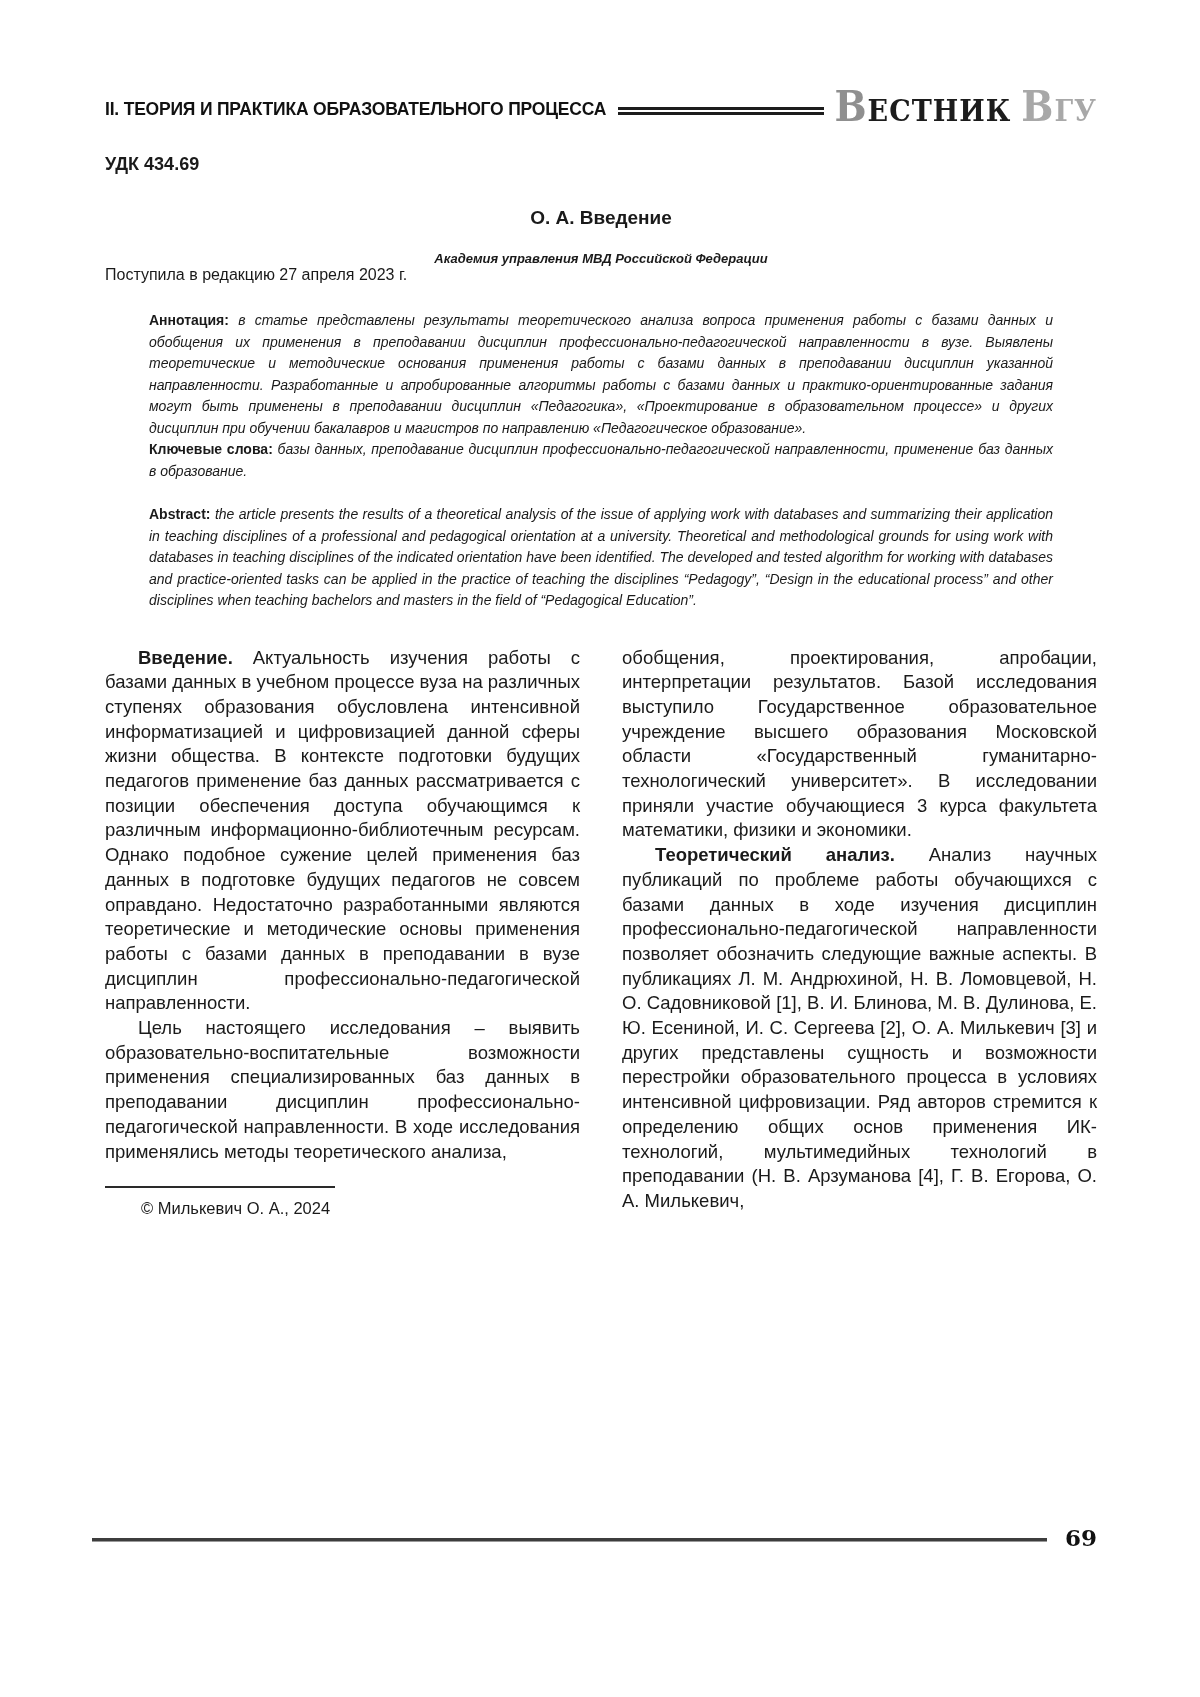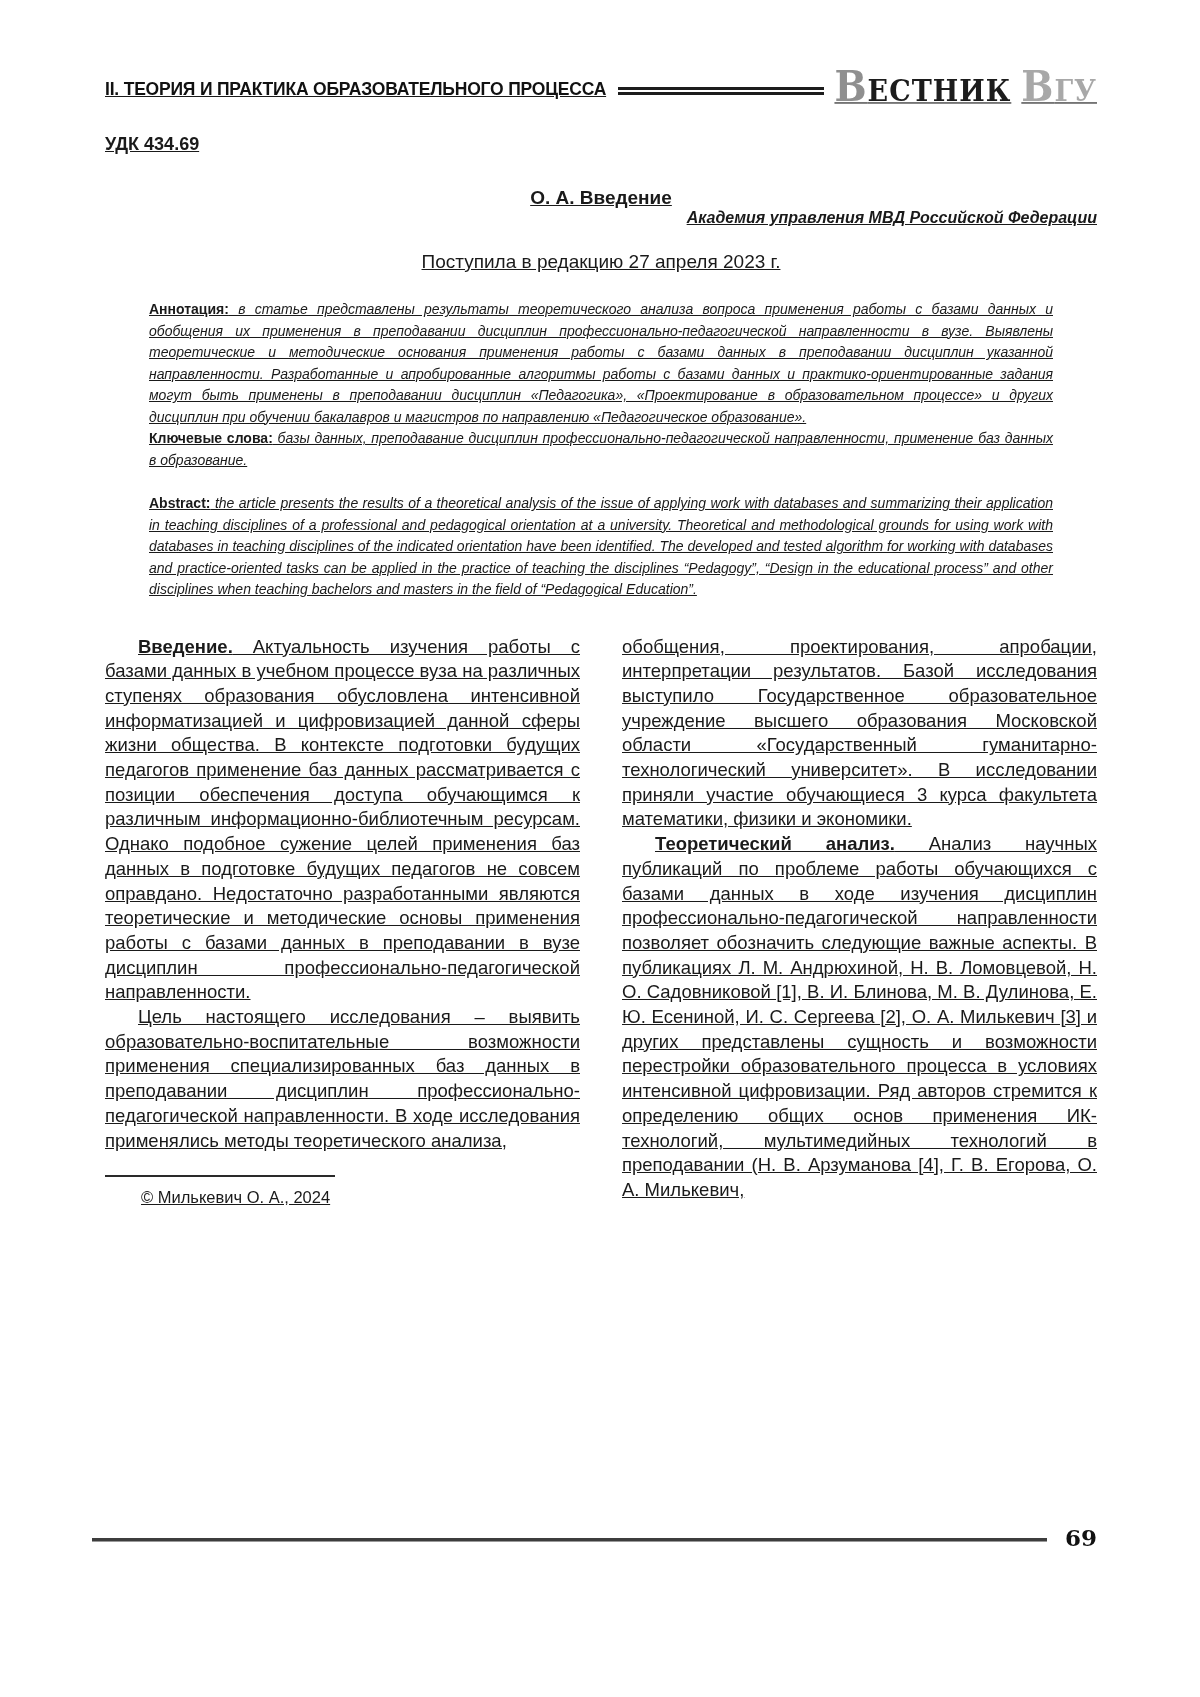--- a/index.html
+++ b/index.html
@@ -7,22 +7,21 @@
   body {
     width: 1200px; height: 1697px;
     font-family: "Liberation Sans", "DejaVu Sans", sans-serif;
     color: #1a1a1a;
     position: relative;
     overflow: hidden;
   }
   .page {
     position: relative;
     width: 1200px; height: 1697px;
-    padding: 72px 103px 0 105px;
-    text-decoration: underline;
+    padding: 92px 103px 0 105px;
   }
 
   
   .running-head {
     display: flex; align-items: center;
     height: 34px;
   }
   .rh-text {
     font-weight: bold; font-size: 17.5px; letter-spacing: -0.2px;
     white-space: nowrap; color: #111;
@@ -48,22 +47,22 @@
 
   
   .title-block { margin-top: 34px; text-align: center; }
   .title-line {
     font-family: "DejaVu Serif", "Liberation Serif", serif;
     font-weight: bold; font-size: 29px; line-height: 38px;
     color: #141414; letter-spacing: 0.5px;
     transform: scale(0.96, 1.1); transform-origin: center;
   }
   .author { margin-top: 32px; text-align: center; font-weight: bold; font-size: 19px; }
-  .affiliation { text-align: right; font-weight: bold; font-style: italic; font-size: 16px; }
-  .received { margin-top: 24px; text-align: center; font-size: 19px; }
+  .affiliation { margin-top: 22px; text-align: center; font-weight: bold; font-style: italic; font-size: 13px; }
+  .received { text-align: left; font-size: 16px; }
 
   
   .abstract-block {
     margin: 26px 44px 0 44px;
     font-size: 14px; line-height: 21.5px;
     text-align: justify;
   }
   .abstract-block p { font-style: italic; }
   .abstract-block .lbl { font-style: normal; font-weight: bold; }
   .abstract-en { margin-top: 22px; }

